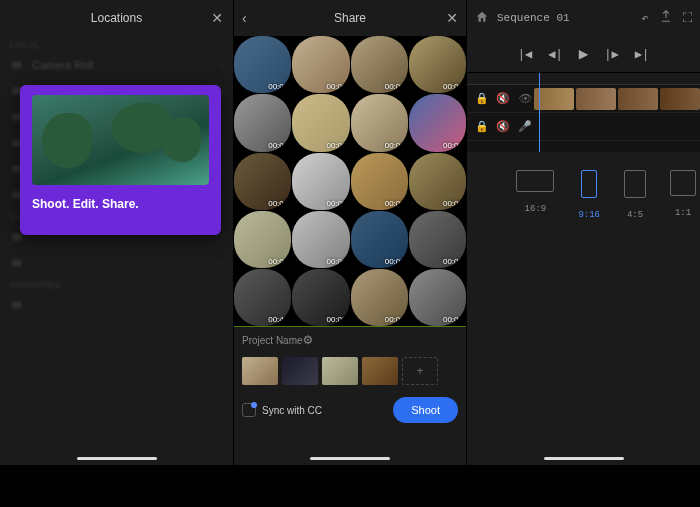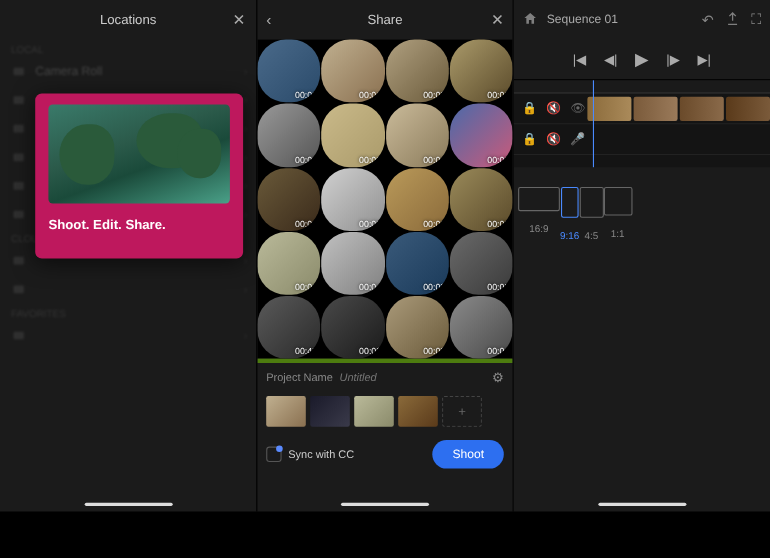--- a/index.html
+++ b/index.html
@@ -1,44 +1,44 @@
 <!DOCTYPE html>
 <html><head>
 <meta charset="utf-8">
 <style>
   * { box-sizing: border-box; margin: 0; padding: 0; }
   body { width: 700px; height: 507px; background: #000; font-family: -apple-system, Helvetica, Arial, sans-serif; color: #fff; display: flex; overflow: hidden; }
   .panel { height: 465px; position: relative; background: #1b1b1b; overflow: hidden; }
   .p1 { width: 233px; }
   .p2 { width: 234px; border-left: 1px solid #000; border-right: 1px solid #000; }
-  .p3 { width: 233px; }
+  .p3 { width: 233px; font-family: Liberation Mono, monospace; }
 
   
   .p1-head { height: 36px; display:flex; align-items:center; justify-content:center; position:relative; font-size:12px; color:#ccc;}
   .p1-close { position:absolute; right:10px; top:10px; color:#aaa; font-size:14px; }
   .p1-catlabel { font-size:9px; color:#666; padding:4px 10px 2px; }
   .p1-row { display:flex; align-items:center; padding:6px 10px; font-size:11px; color:#888; position:relative;}
   .p1-row .chev { position:absolute; right:8px; color:#555; font-size:10px;}
   .p1-row svg { width:14px; height:14px; margin-right:8px; opacity:.5; }
   .p1-bg { position:absolute; left:0; top:36px; right:0; bottom:0; filter:blur(1px) brightness(.5); }
-  .modal { position:absolute; left:32px; right:12px; top:85px; background:#be185d; border-radius:6px; padding:10px 12px 14px; box-shadow:0 4px 20px rgba(0,0,0,.6);}
+  .modal { position:absolute; left:20px; right:12px; top:85px; background:#6d28d9; border-radius:6px; padding:10px 12px 14px; box-shadow:0 4px 20px rgba(0,0,0,.6);}
   .modal-img { width:100%; height:90px; border-radius:4px; margin-bottom:12px; background:linear-gradient(160deg,#3a7a6a 0%,#2b5a4a 40%,#1a4a3a 60%,#4aa088 100%); position:relative; overflow:hidden;}
   .island { position:absolute; background:#2a5a3a; border-radius:50% 40% 45% 50%; }
   .modal h3 { font-size:12px; font-weight:600; margin-bottom:10px;}
   .modal p { font-size:10.5px; line-height:1.5; color:#bbb; margin-bottom:30px;}
   .letsgo { background:#2d6ff0; color:#fff; border:none; border-radius:18px; padding:8px 18px; font-size:12px; float:right;}
 
   
   .p2-head { height:36px; display:flex; align-items:center; justify-content:center; position:relative; font-size:12px; color:#ccc;}
   .p2-back { position:absolute; left:8px; top:10px; color:#aaa; font-size:14px;}
   .p2-close { position:absolute; right:8px; top:10px; color:#aaa; font-size:14px;}
   .grid { display:grid; grid-template-columns:repeat(4,1fr); gap:1px; background:#000;}
   .cell { aspect-ratio:1; position:relative; overflow:hidden;border-radius:26px;}
   .cell .dur { position:absolute; right:3px; bottom:2px; font-size:8px; color:#fff; text-shadow:0 0 3px #000;}
-  .projrow { display:flex; align-items:center; padding:6px 8px; font-size:10px; color:#888; border-top:4px solid #4d7c0f;}
+  .projrow { display:flex; align-items:center; padding:6px 8px; font-size:10px; color:#888; border-top:1px solid #4d7c0f;}
   .projrow input { background:none; border:none; color:#aaa; font-style:italic; font-size:10px; flex:1; margin-left:6px; outline:none;}
   .gear { color:#888; font-size:12px;}
   .selstrip { display:flex; gap:4px; padding:4px 8px; align-items:center;}
   .selthumb { width:36px; height:28px; border-radius:2px;}
   .plus { width:36px; height:28px; border:1px dashed #444; border-radius:2px; color:#666; display:flex; align-items:center; justify-content:center; font-size:12px;}
   .syncrow { display:flex; align-items:center; padding:8px 8px 12px; font-size:10px; color:#ccc;}
   .syncbox { width:14px; height:14px; border:1px solid #555; border-radius:3px; margin-right:6px; position:relative;}
   .syncbox::after{content:""; position:absolute; right:-2px; top:-2px; width:6px; height:6px; background:#5a8aff; border-radius:50%;}
   .createbtn { background:#2d6ff0; color:#fff; border:none; border-radius:16px; padding:7px 18px; font-size:11px; margin-left:auto;}
 
@@ -54,21 +54,21 @@
   .ring::after{width:80px;height:26px;left:20px;top:44px;transform:rotate(-8deg);}
   .timebar { display:flex; align-items:center; justify-content:center; gap:16px; padding:8px; font-size:12px; color:#aaa;}
   .tc { position:absolute; left:8px; font-size:9px; color:#888; bottom:4px;}
   .timeline { height:80px; background:#141414; position:relative; border-top:1px solid #000;}
   .ruler { height:12px; background:#1a1a1a; border-bottom:1px solid #333;}
   .track { height:28px; display:flex; align-items:center; border-bottom:1px solid #222;}
   .track .icons { width:70px; display:flex; gap:8px; padding-left:8px; color:#666; font-size:11px;}
   .clips { display:flex; gap:2px; flex:1;}
   .clip { width:40px; height:22px; border-radius:2px;}
   .playhead { position:absolute; left:72px; top:0; bottom:0; width:1px; background:#4a8aff;}
-  .ratios { display:flex; justify-content:flex-start; padding:18px 4px 8px;}
+  .ratios { display:flex; justify-content:flex-end; padding:18px 4px 8px;gap:24px;}
   .rbox { text-align:center;}
   .rframe { border:1.5px solid #666; border-radius:2px; margin:0 auto 6px;}
   .rbox.active .rframe { border-color:#4a8aff;}
   .rbox span { font-size:9px; color:#888;}
   .rbox.active span{color:#4a8aff;}
   .homebar { position:absolute; bottom:5px; left:50%; transform:translateX(-50%); width:80px; height:3px; background:#ddd; border-radius:3px;}
 </style>
 </head>
 <body>
 
@@ -219,21 +219,20 @@
       </div>
       <div class="cell" style="background: linear-gradient(135deg, rgb(170, 154, 122), rgb(106, 90, 58));">
         <span class="dur">00:03</span>
       </div>
       <div class="cell" style="background: linear-gradient(135deg, rgb(138, 138, 138), rgb(74, 74, 74));">
         <span class="dur">00:04</span>
       </div>
     </div>
   <div class="projrow">
     <span>Project Name</span>
-    <input placeholder="Untitled" style="">
     <span class="gear">⚙</span>
   </div>
   <div class="selstrip" id="selstrip">
       <div class="selthumb" style="background: linear-gradient(135deg, rgb(192, 176, 144), rgb(138, 112, 80));"></div>
       <div class="selthumb" style="background: linear-gradient(135deg, rgb(26, 26, 42), rgb(58, 58, 74));"></div>
       <div class="selthumb" style="background: linear-gradient(135deg, rgb(186, 186, 154), rgb(138, 138, 106));"></div>
       <div class="selthumb" style="background: linear-gradient(135deg, rgb(138, 106, 58), rgb(90, 58, 26));"></div>
       <div class="plus">+</div>
     </div>
   <div class="syncrow">

